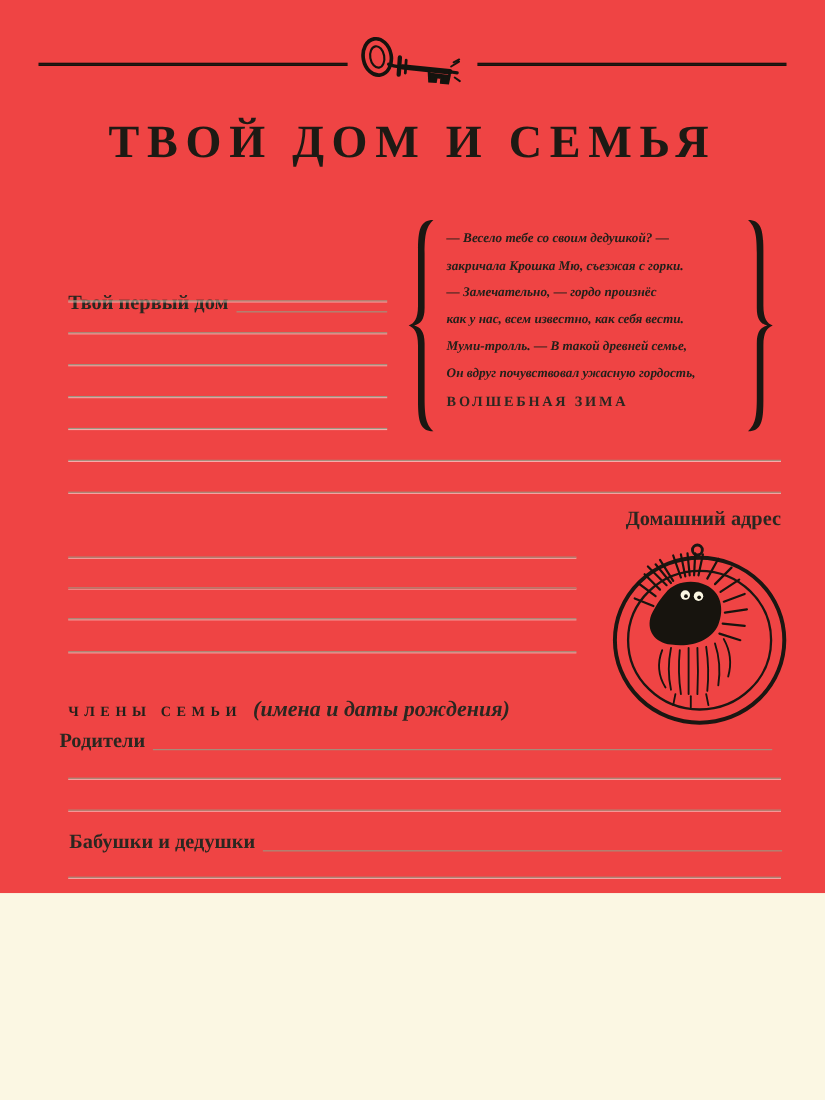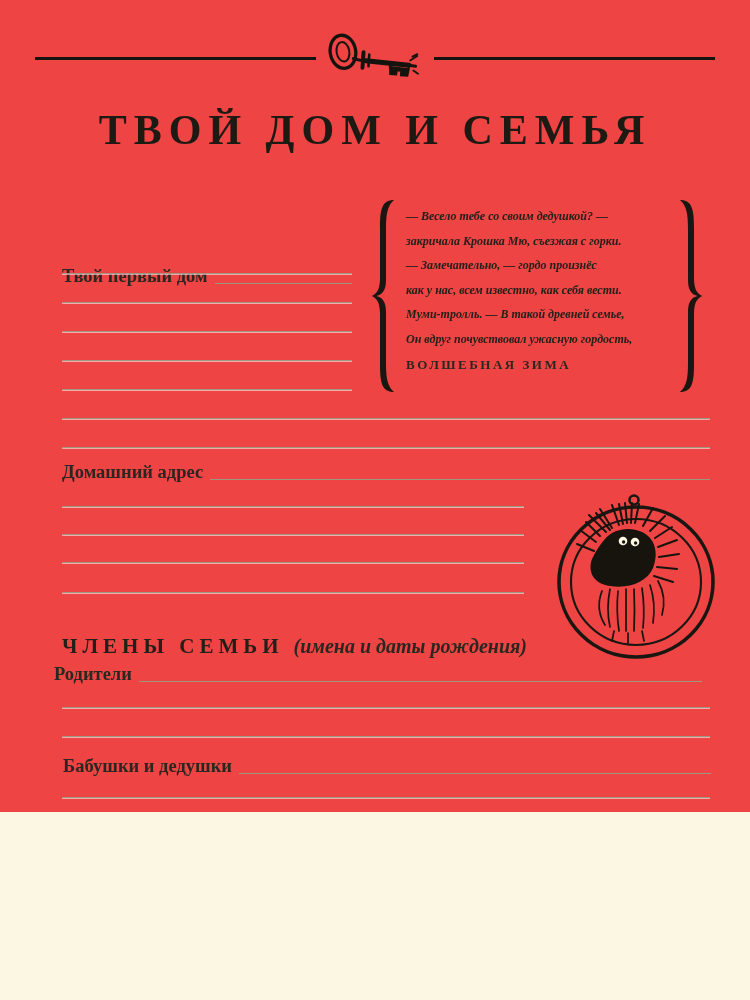--- a/index.html
+++ b/index.html
@@ -34,21 +34,21 @@
   .label-row .lbl { font-size:18.5px; color:#2b2720; white-space:nowrap; }
   .label-row .lead-line { flex:1; border-bottom:1.4px solid #9D9681; margin:0 0 3px 7px; }
   .wline {
     position:absolute; height:0;
     border-bottom:1.4px solid #9D9681;
     box-shadow:0 1px 0 rgba(255,255,255,.55);
   }
 
   
   .family-heading { position:absolute; left:62px; top:634px; white-space:nowrap; }
-  .family-heading .caps { font-size:21px; letter-spacing:5px; color:#23201a; }
+  .family-heading .caps { font-size:13px; letter-spacing:5px; color:#23201a; }
   .family-heading .note { font-size:20px; font-style:italic; margin-left:6px; color:#2b2720; }
 
   
   .quote { position:absolute; left:370px; top:198px; width:334px; display:flex; }
   .brace { flex:0 0 auto; }
   .quote-body { flex:1; padding:6px 6px 0 10px; }
   .qline {
     font-style:italic; font-size:12px; line-height:24.5px;
     color:#23201a; white-space:nowrap;
   }
@@ -121,21 +121,21 @@
         <g transform="translate(26,0) scale(-1,1)">
           <path fill="#1a1712" d="M24 2 C12 2 10 11 10 30 L10 80 C10 92 6.5 96 1.5 98 C6.5 100 10 104 10 116 L10 166 C10 185 12 194 24 194 C17.5 188 16 181 16 164 L16 114 C16 103 12 99.5 6.5 98 C12 96.5 16 93 16 82 L16 32 C16 15 17.5 8 24 2 Z"></path>
         </g>
       </svg>
     </div>
   </div>
 
   <div class="wline" style="left:62px; top:418px; width:648px;"></div>
   <div class="wline" style="left:62px; top:447px; width:648px;"></div>
 
-  <div class="label-row" style="left:62px; top:462px; width:648px;">
+  <div class="label-row" style="left:62px; top:462px; width:648px;flex-direction:column;">
     <span class="lbl">Домашний адрес</span>
     <span class="lead-line"></span>
   </div>
 
   <div class="wline" style="left:62px; top:506px; width:462px;"></div>
   <div class="wline" style="left:62px; top:534px; width:462px;"></div>
   <div class="wline" style="left:62px; top:562px; width:462px;"></div>
   <div class="wline" style="left:62px; top:592px; width:462px;"></div>
 
   <div class="medallion">

